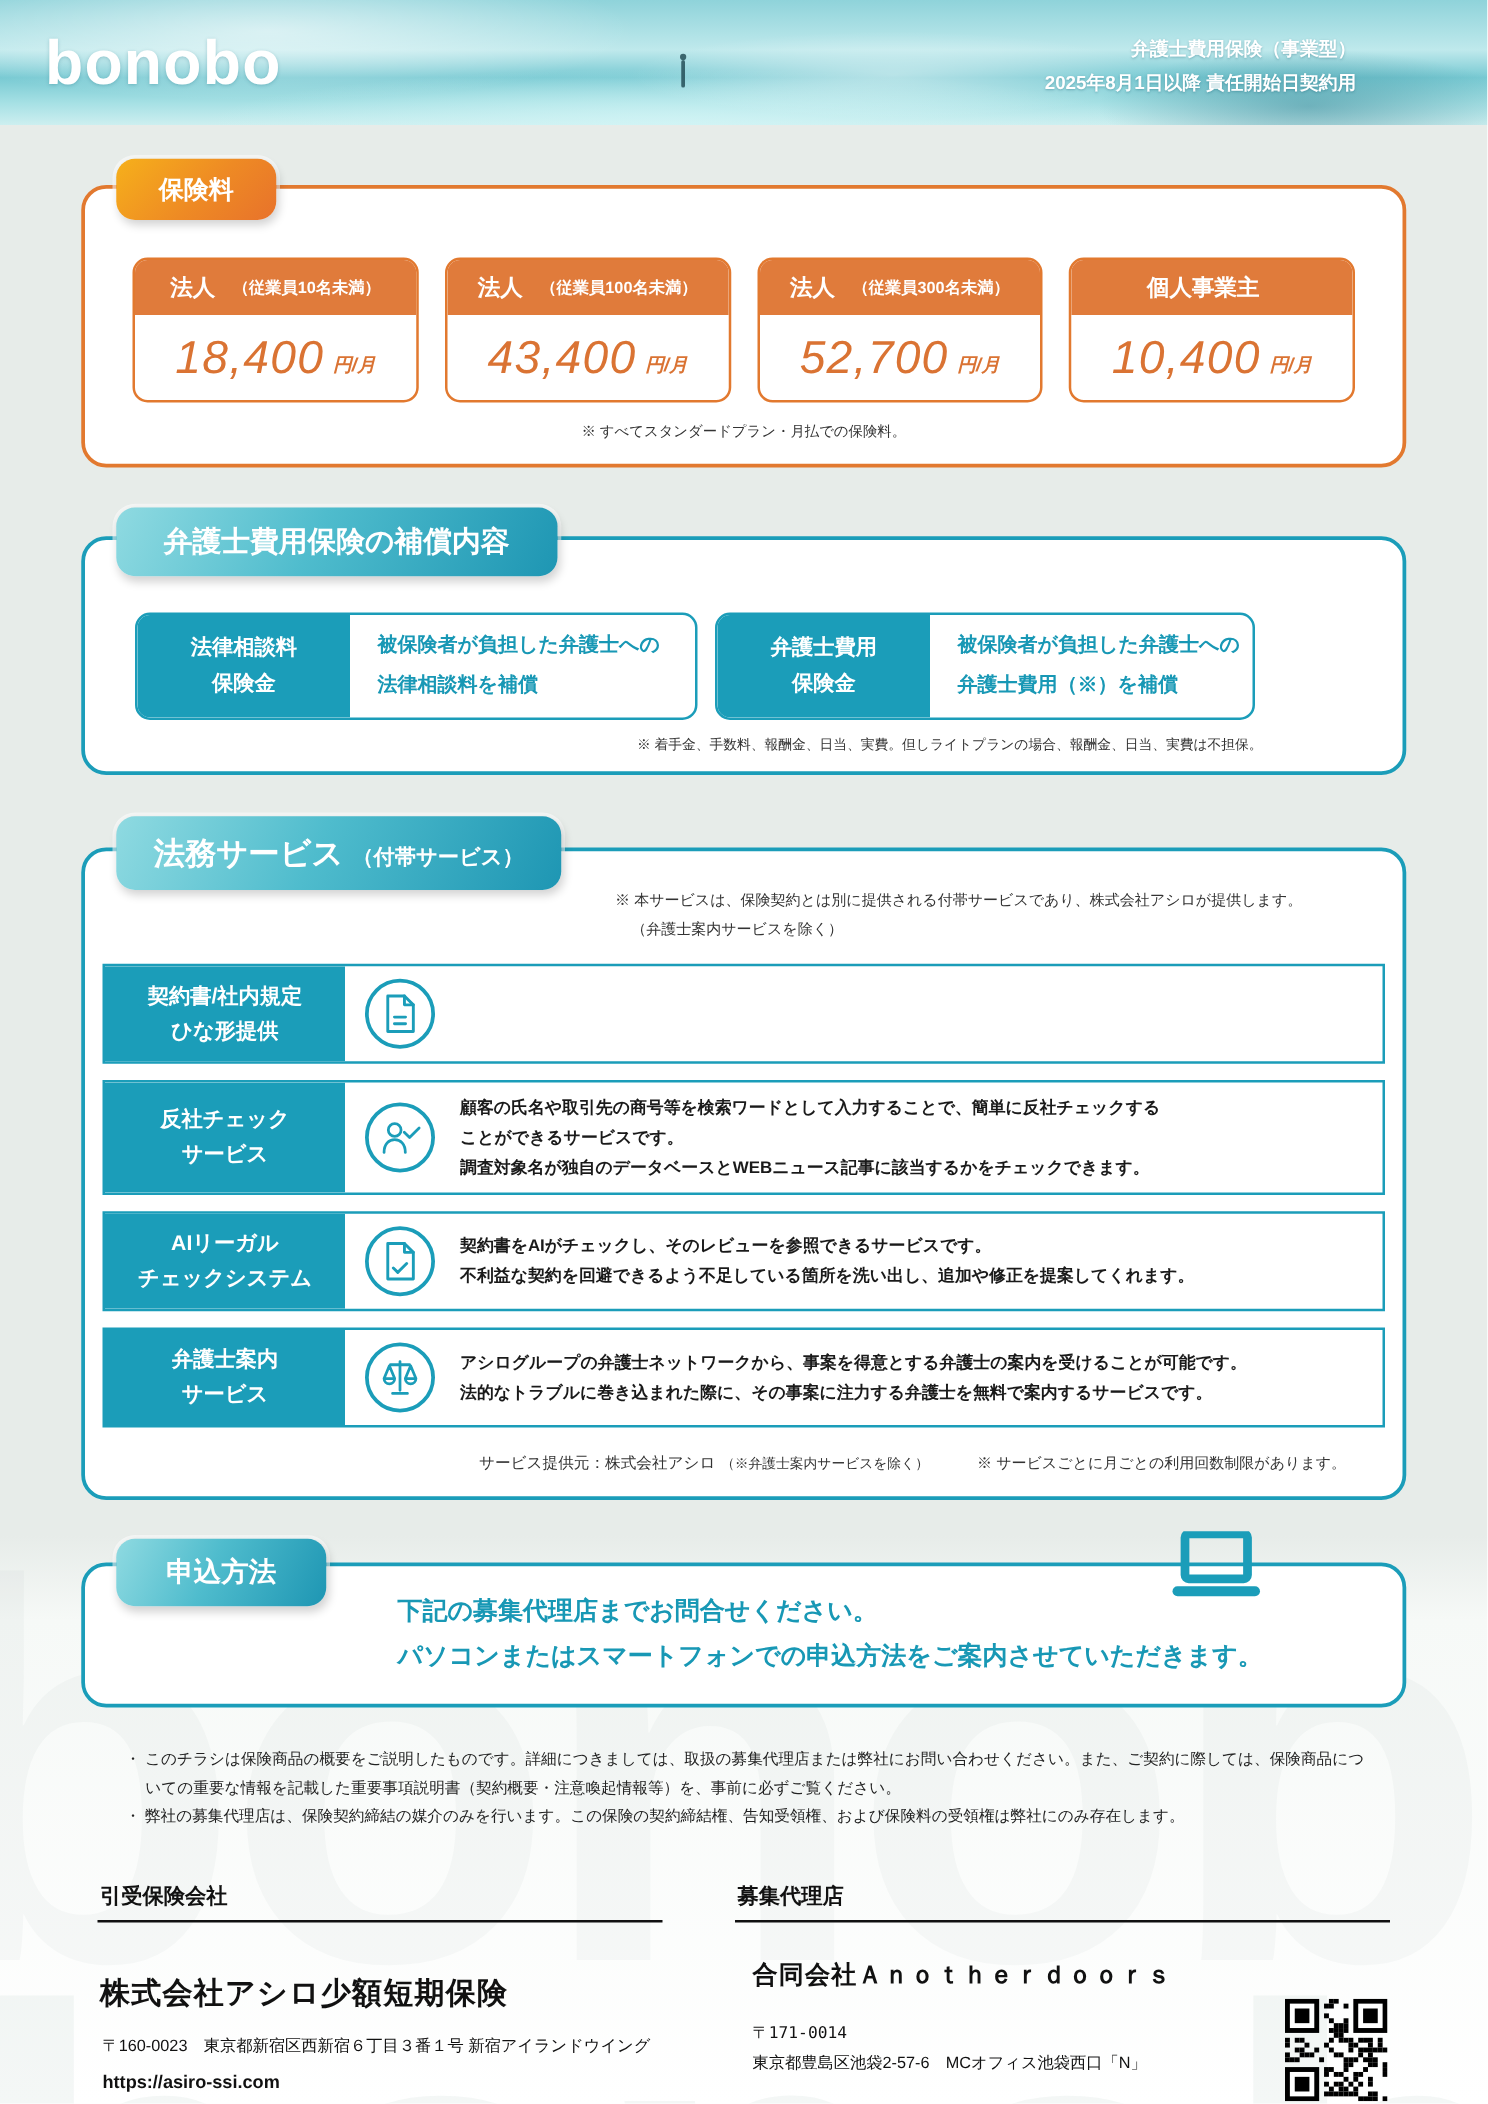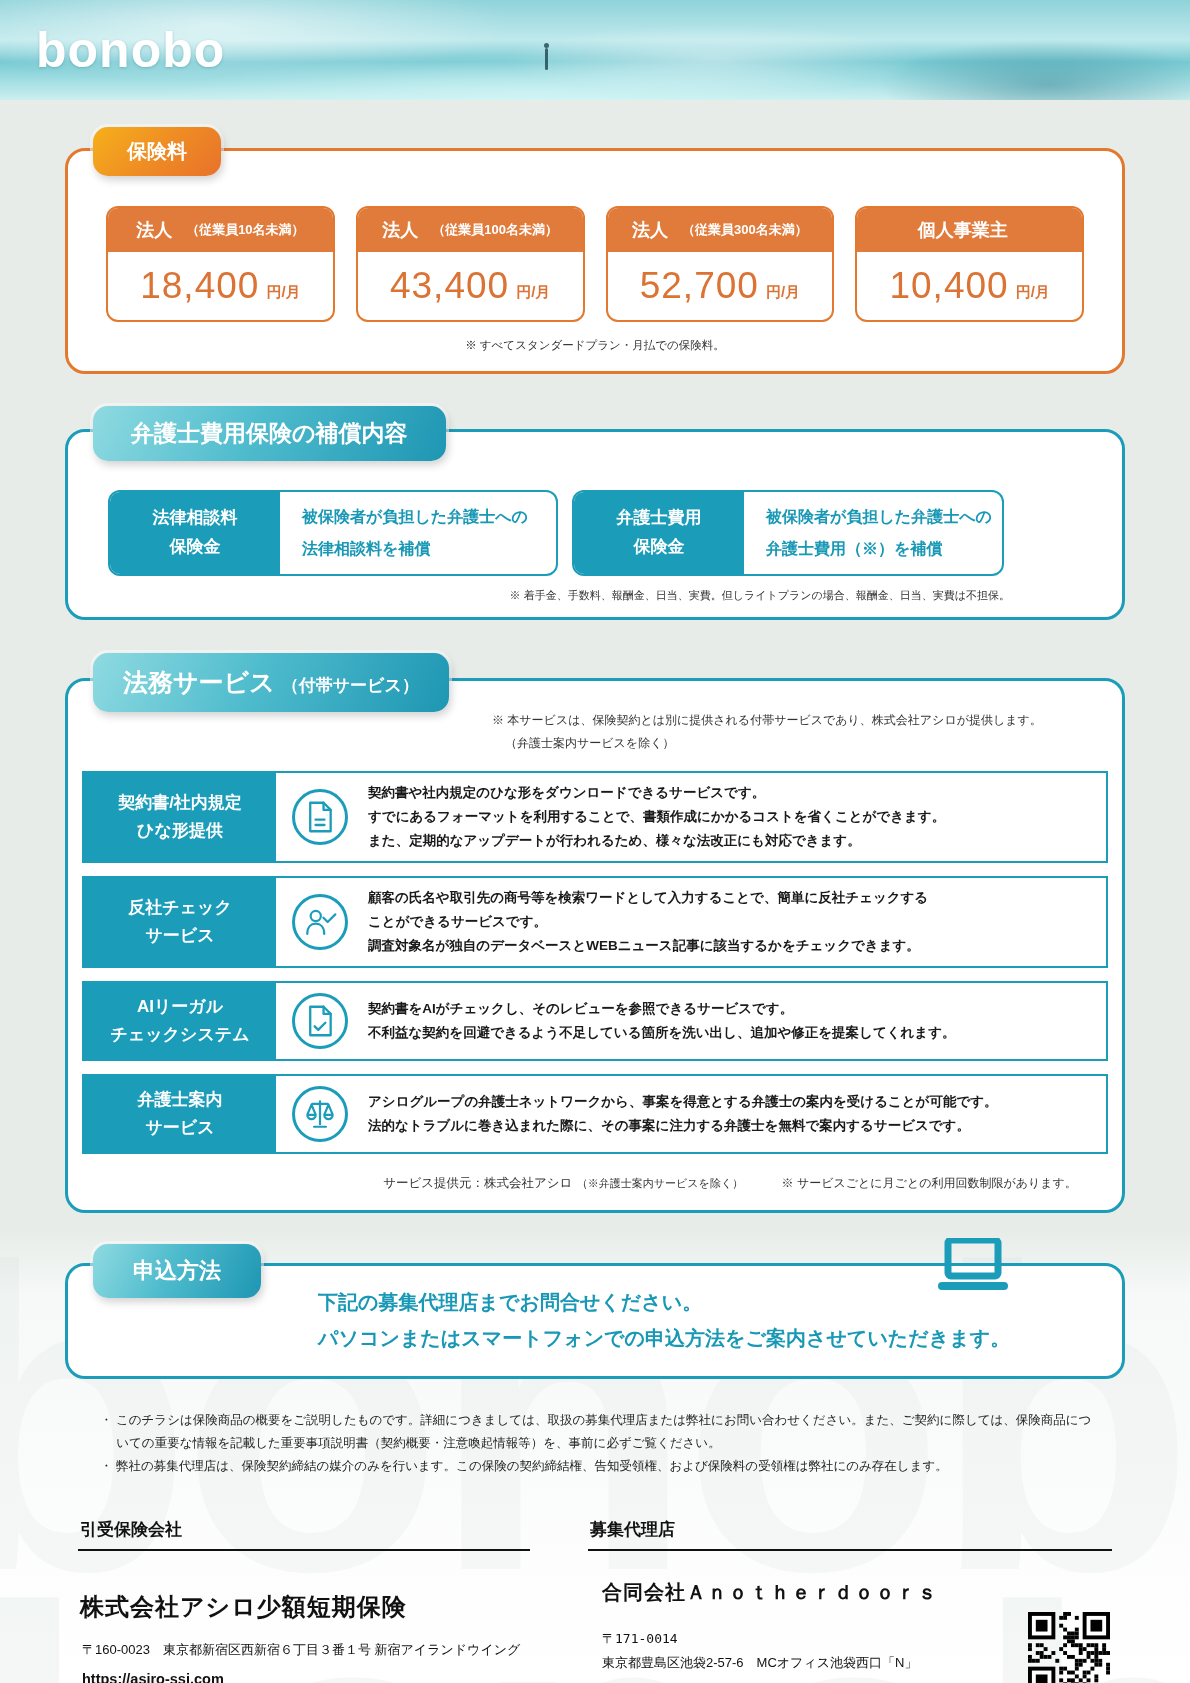--- a/index.html
+++ b/index.html
@@ -45,21 +45,21 @@
   
   .sec-premium { margin-top:48px; border:3px solid #E2792F; padding:55px 38px 12px; }
   .badge-premium { top:-24px; left:25px; padding:11px 34px; font-size:20px;
            background:linear-gradient(135deg,#F6B01B 0%, #EE8A24 55%, #E8722B 100%); }
   .plans { display:flex; gap:21px; }
   .plan-card { flex:1; border:2px solid #E2792F; border-radius:12px; overflow:hidden; background:#fff; }
   .plan-head { background:#E07B3B; color:#fff; height:44px; display:flex; align-items:center;
                justify-content:center; font-weight:bold; gap:14px; }
   .plan-name { font-size:18px; }
   .plan-qual { font-size:13px; }
-  .plan-body { height:68px; display:flex; align-items:center; justify-content:center; }
+  .plan-body { height:68px; display:flex; align-items:center; justify-content:center;font-style:italic; }
   .plan-price { font-size:37px; color:#DA7333; letter-spacing:1px; }
   .plan-unit { font-size:15px; font-weight:bold; color:#DA7333; margin-left:7px; margin-top:12px; }
   .plan-note { text-align:center; font-size:11.5px; color:#333; padding:16px 0 6px; }
 
   
   .sec-coverage { margin-top:55px; border:3px solid #1B9DB9; padding:58px 0 10px; }
   .badge-teal { background:linear-gradient(115deg,#8FDAE1 0%, #4FBCCD 45%, #1E96B3 100%); }
   .badge-coverage { top:-26px; left:25px; padding:12px 38px; font-size:23px; }
   .cov-row { display:flex; gap:14px; padding-left:40px;align-items:center; }
   .cov-card { display:flex; border:2px solid #1B9DB9; border-radius:12px; overflow:hidden; height:86px; }
@@ -119,20 +119,24 @@
 </head>
 <body>
 
 <div class="page">
   <div class="wm wm1">bonobo</div>
   <div class="wm wm2">bonobo</div>
 
   <header class="hero layer">
     <div class="logo">bonobo</div>
     <div class="hero-person"></div>
+    <div class="hero-right">
+      <div>弁護士費用保険（事業型）</div>
+      <div>2025年8月1日以降 責任開始日契約用</div>
+    </div>
   </header>
 
   <section class="sec sec-premium layer">
     <div class="badge badge-premium">保険料</div>
     <div class="plans">
       <div class="plan-card">
         <div class="plan-head">
           <span class="plan-name">法人</span>
           <span class="plan-qual">（従業員10名未満）</span>
         </div>
@@ -217,25 +221,20 @@
         <span>契約書/社内規定</span>
         <span>ひな形提供</span>
       </div>
       <div class="ls-content">
         <div class="ls-icon">
           <svg class="icon" width="32" height="36" viewBox="0 0 36 40">
             <path d="M7 4 h15 l8 8 v24 H7 z"></path>
               <path d="M22 4 v8 h8"></path>
             <path d="M13 23 h10 M13 29 h10"></path>
           </svg>
-        </div>
-        <div class="ls-text">
-          <div>契約書や社内規定のひな形をダウンロードできるサービスです。</div>
-          <div>すでにあるフォーマットを利用することで、書類作成にかかるコストを省くことができます。</div>
-          <div>また、定期的なアップデートが行われるため、様々な法改正にも対応できます。</div>
         </div>
       </div>
     </div>
 
     <div class="ls-row">
       <div class="ls-label">
         <span>反社チェック</span>
         <span>サービス</span>
       </div>
       <div class="ls-content">

